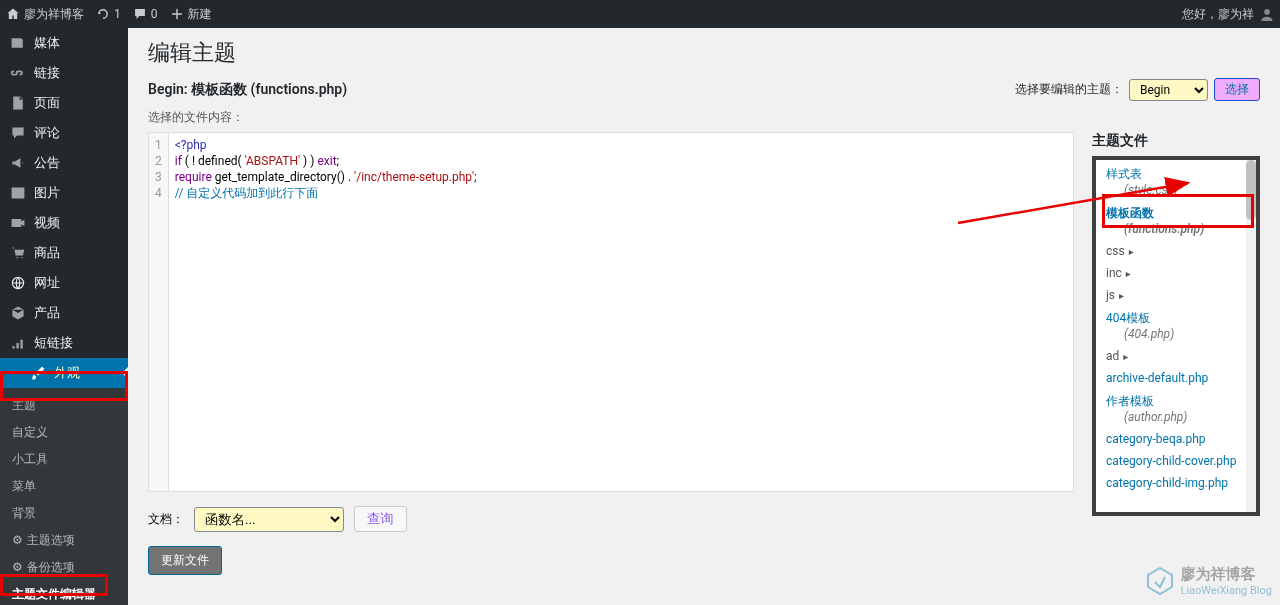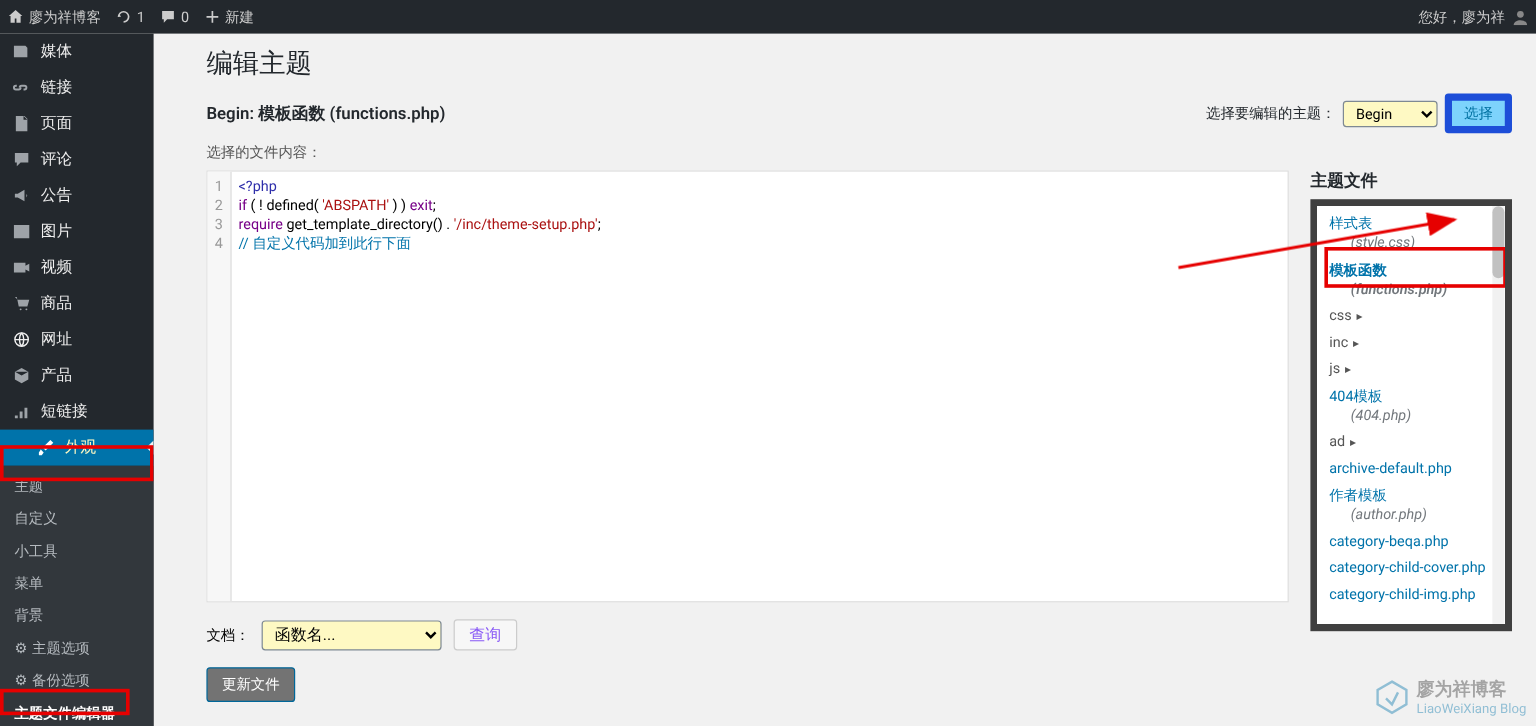--- a/index.html
+++ b/index.html
@@ -2,55 +2,55 @@
 <html><head>
 <meta charset="utf-8">
 <style>
 * { margin: 0; padding: 0; box-sizing: border-box; font-family: -apple-system, BlinkMacSystemFont, "Segoe UI", Roboto, "Helvetica Neue", Arial, sans-serif; }
 body { background: #f1f1f1; overflow: hidden; }
 .topbar { height: 28px; background: #23282d; color: #ccc; font-size: 12px; display: flex; align-items: center; padding: 0 6px; }
 .topbar-left { display: flex; align-items: center; gap: 12px; }
 .topbar-item { display: flex; align-items: center; gap: 4px; cursor: pointer; }
 .topbar-right { margin-left: auto; display: flex; align-items: center; gap: 6px; }
 .tb-icon { width: 14px; height: 14px; display: inline-block; }
-.container { display: flex; height: calc(605px - 28px); gap: 24px; }
+.container { display: flex; height: calc(605px - 28px); }
 .sidebar { width: 128px; background: #23282d; color: #eee; font-size: 13px; overflow-y: hidden; position: relative; }
 .sidebar-item { display: flex; align-items: center; gap: 8px; padding: 6px 10px; cursor: pointer; color: #eee; }
 .sidebar-item.current { background: #0073aa; color: #fef9c3; position: relative; padding-left: 30px; }
 .sidebar-item.current::after { content: ''; position: absolute; right: 0; top: 50%; transform: translateY(-50%); border: 6px solid transparent; border-right-color: #f1f1f1; }
 .submenu { background: #32373c; padding: 4px 0; }
 .submenu-item { padding: 5px 12px; font-size: 12px; color: #b4b9be; cursor: pointer; }
 .submenu-item.active { color: #fff; font-weight: 600; }
 .s-icon { width: 16px; height: 16px; flex-shrink: 0; }
 .main { flex: 1; padding: 10px 20px; overflow-y: auto; position: relative; }
 .page-title { font-size: 22px; font-weight: 400; color: #23282d; margin-bottom: 10px; }
 .file-desc { font-size: 14px; font-weight: 600; color: #23282d; margin-bottom: 8px; display: flex; align-items: center; }
 .theme-select-wrap { margin-left: auto; font-size: 12px; font-weight: 400; display: flex; align-items: center; gap: 6px; }
 .theme-select-wrap select { padding: 2px 20px 2px 6px; border: 1px solid #7e8993; border-radius: 3px; background: #fef9c3; font-size: 12px; }
-.theme-select-wrap .btn { padding: 2px 10px; border: 6px solid #1d4ed8; color: #0071a1; background: #7dd3fc; border-radius: 3px; cursor: pointer; font-size: 12px; }
+.theme-select-wrap .btn { padding: 2px 10px; border: 1px solid #1d4ed8; color: #0071a1; background: #f0abfc; border-radius: 3px; cursor: pointer; font-size: 12px; }
 .selected-file-label { font-size: 12px; color: #555; margin-bottom: 6px; }
 .editor-wrap { display: flex; gap: 18px; }
 .editor-col { flex: 1; }
 .code-editor { border: 1px solid #ddd; background: #fff; height: 360px; display: flex; font-family: Consolas, Monaco, monospace; font-size: 12px; }
 .line-numbers { background: #f7f7f7; text-align: right; padding: 4px 6px; color: #999; border-right: 1px solid #ddd; user-select: none; }
 .line-numbers div { height: 16px; line-height: 16px; }
 .code-content { padding: 4px 6px; flex: 1; white-space: pre; }
 .code-line { height: 16px; line-height: 16px; }
 .kw { color: #708; }
 .str { color: #a11; }
 .fn { color: #000; margin-top: 40px; }
 .cm { color: #0073aa; }
 .php-tag { color: #2e2eaa; }
 .lookup-row { margin-top: 14px; display: flex; align-items: center; gap: 10px; font-size: 12px; }
 .lookup-row select { width: 150px; padding: 3px 6px; border: 1px solid #7e8993; border-radius: 3px; background: #fef9c3; }
 .lookup-row .btn-disabled { padding: 3px 12px; border: 1px solid #ccc; background: #f7f7f7; color: #8b5cf6; border-radius: 3px; }
 .btn-primary { margin-top: 14px; padding: 5px 12px; background: #737373; border: 1px solid #006799; color: #fff; border-radius: 3px; font-size: 12px; cursor: pointer; }
 .file-list-col { width: 168px; position: relative; }
 .file-list-title { font-size: 14px; font-weight: 600; color: #23282d; margin-bottom: 6px; }
-.file-list { border: 6px solid #404040; background: #fff; height: 360px; overflow-y: auto; font-size: 12px; position: relative; }
+.file-list { border: 4px solid #404040; background: #fff; height: 360px; overflow-y: auto; font-size: 12px; position: relative; }
 .file-list-inner { padding: 2px 0; }
 .file-item { padding: 4px 10px; color: #0073aa; cursor: pointer; }
 .file-item .sub { color: #72777c; font-style: italic; margin-left: 18px; }
 .file-item.active { font-weight: 600; }
 .file-item.folder { color: #555; }
 .file-item.folder::after { content: '▸'; margin-left: 4px; color: #555; font-size: 10px; }
 .highlight-box { position: absolute; border: 3px solid #e60000; pointer-events: none; }
 .highlight-appearance { left: 0; top: 343px; width: 128px; height: 30px; z-index: 10; }
 .highlight-editor { left: 0; top: 546px; width: 108px; height: 22px; z-index: 10; }
 .highlight-functions { border: 3px solid #e60000; position: absolute; z-index: 5; }

